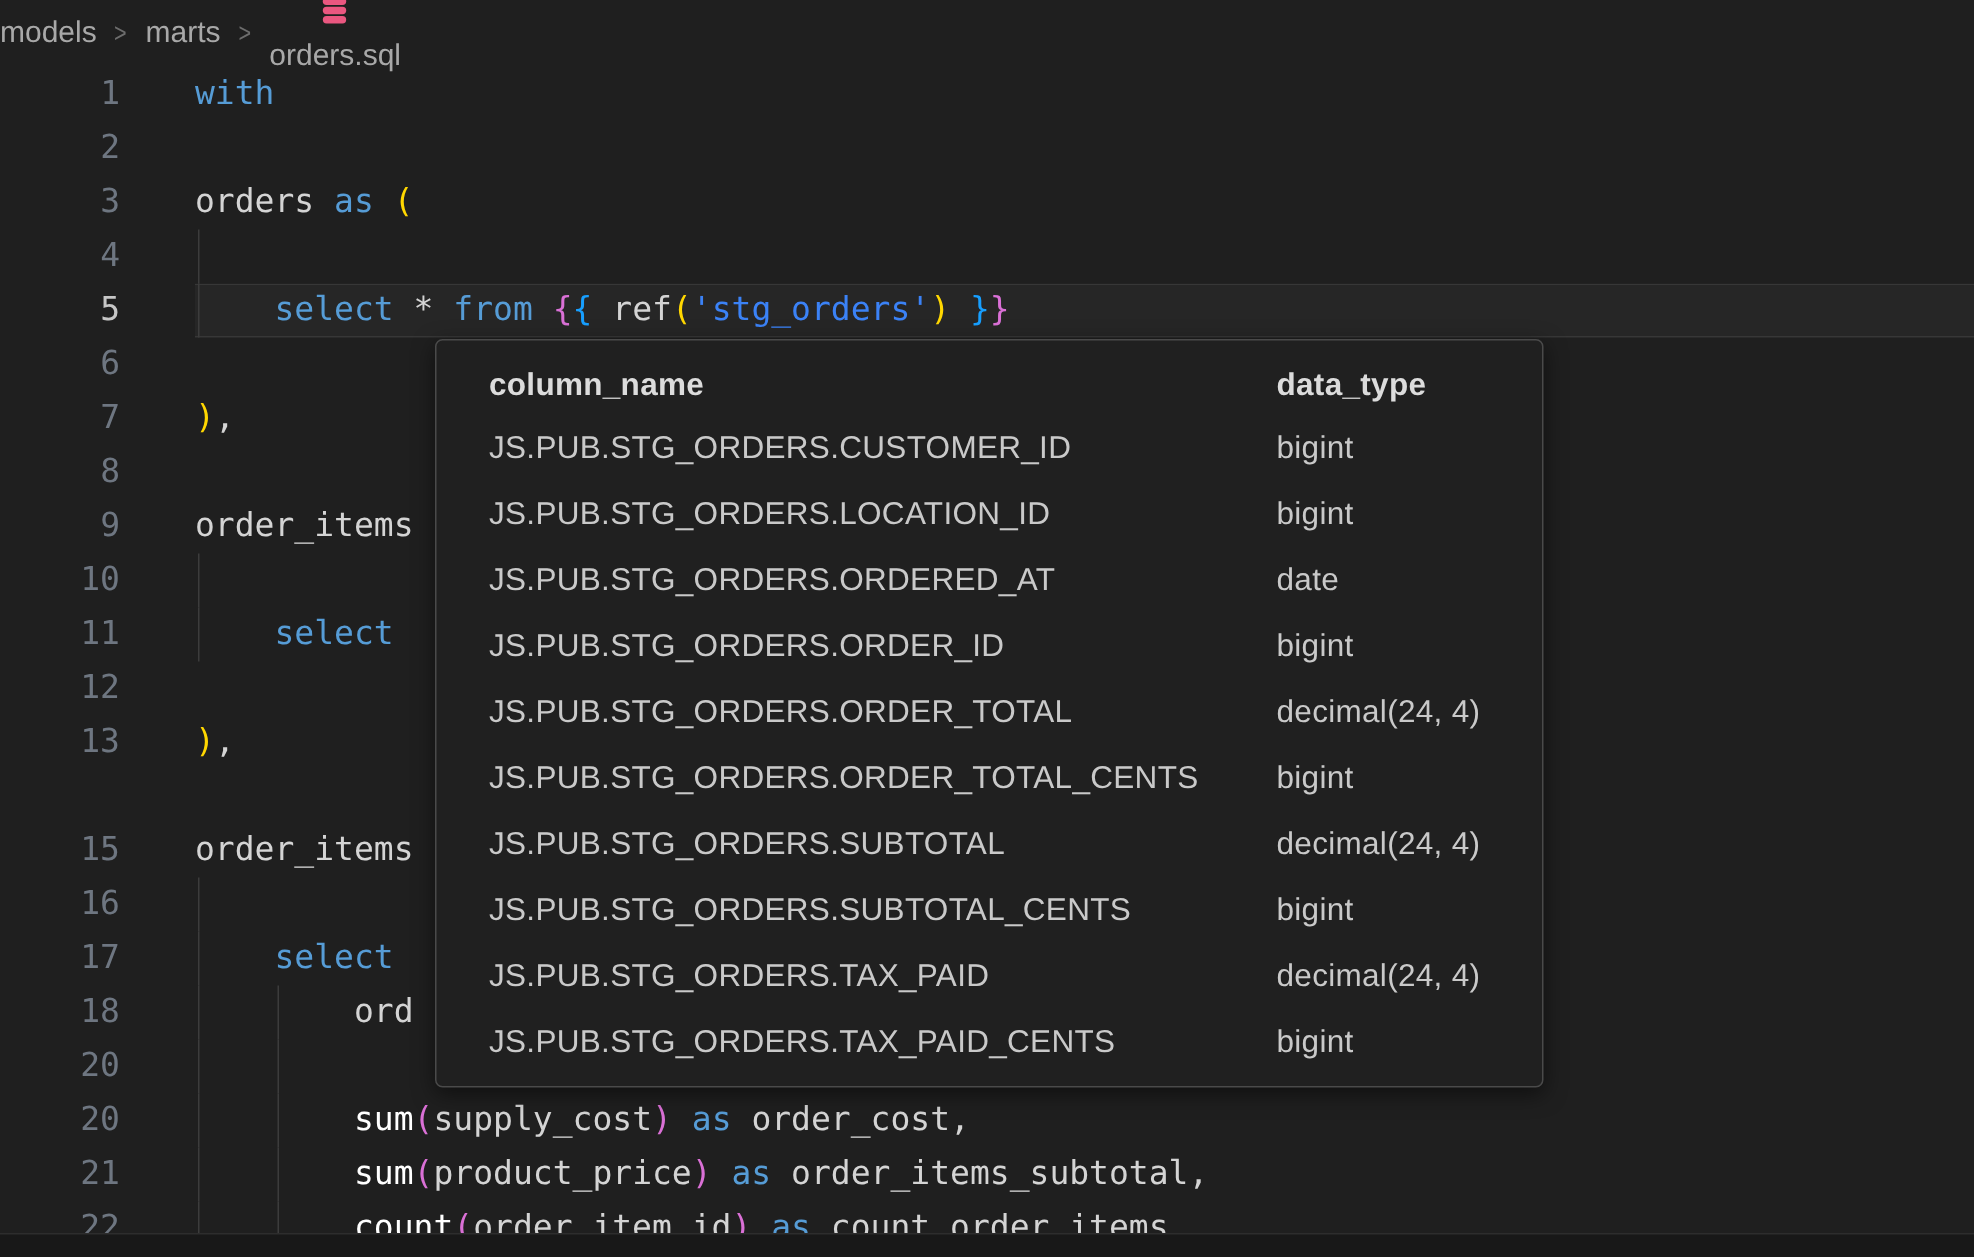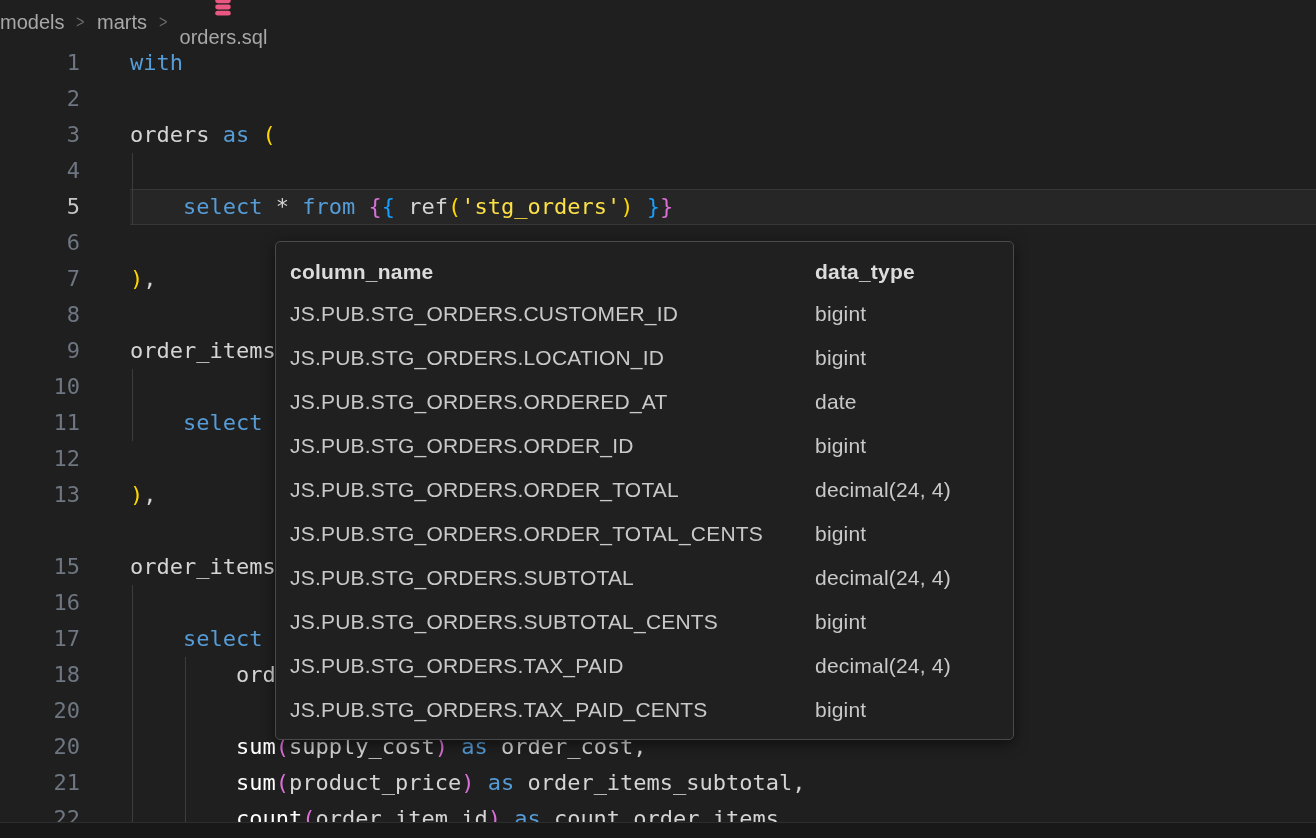--- a/index.html
+++ b/index.html
@@ -30,34 +30,33 @@
   .line.active .code {
     background:rgba(255,255,255,0.035);
     box-shadow:inset 0 1px 0 rgba(255,255,255,0.08), inset 0 -1px 0 rgba(255,255,255,0.08);
   }
   .line.active .ln { color:#c6c6c6; }
   .guide { position:absolute; top:0; bottom:0; width:1px; background:#3c3c3c; }
   .guide.g0 { left:2px; }
   .guide.g1 { left:55px; }
   .tok-kw  { color:#569cd6; }
   .tok-fn  { color:#ffffff; }
-  .tok-str { color:#fde047;margin-top:21px; }
+  .tok-str { color:#3b82f6;margin-top:21px; }
   .tok-b1  { color:#ffd700; }
   .tok-b2  { color:#da70d6; }
   .tok-b3  { color:#179fff; }
   .tok-pl  { color:#d4d4d4; }
   
   .hover-popup {
-    position:absolute; left:275px; top:226px; width:739px; height:499px;
+    position:absolute; left:290px; top:226px; width:739px; height:499px;
     background:#202020; border:1px solid #4a4a4a; border-radius:5px;
     box-shadow:0 4px 14px rgba(0,0,0,0.5);
-    padding:10px 14px; overflow:hidden; z-index:5;
+    padding:10px 35px; overflow:hidden; z-index:5;
     font-family:"Liberation Sans",sans-serif; font-size:21px; color:#c9c9c9;
     letter-spacing:0.2px;
-    margin-top:15px;
   }
   .hover-header { display:flex; line-height:40px; font-weight:bold; color:#dcdcdc; }
   .hcol1 { flex:none; width:525px; }
   .hcol2 { flex:1; }
   .hrow { display:flex; line-height:44px; }
   
   .bottom-band {
     position:absolute; left:0; right:0; bottom:0; height:16px;
     background:#181818; border-top:1px solid #2d2d2d; z-index:8;
   }

